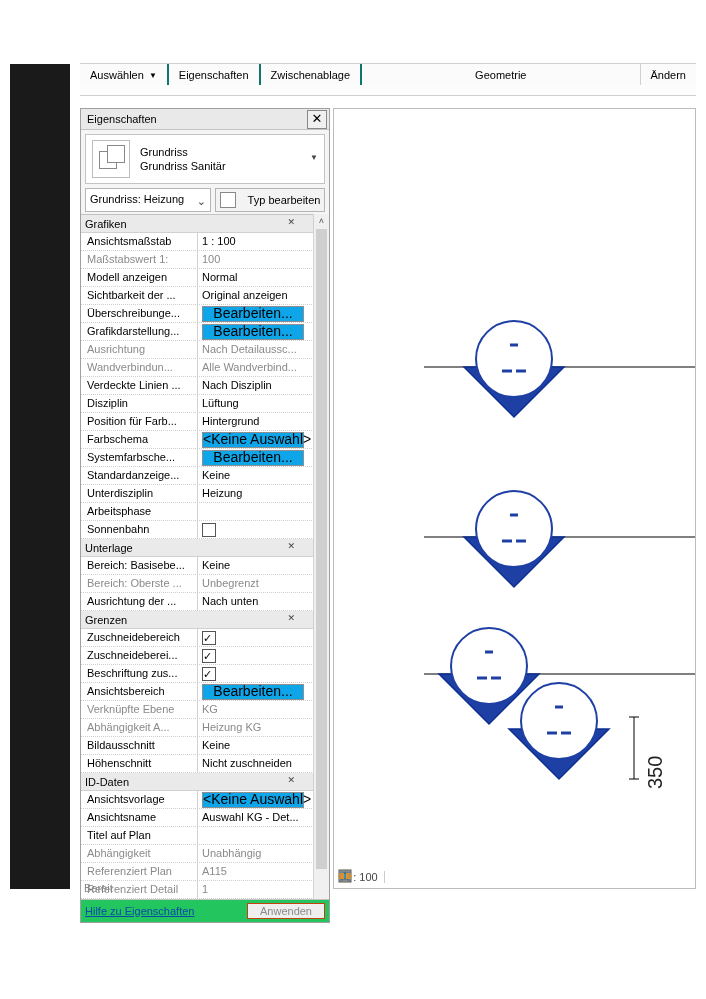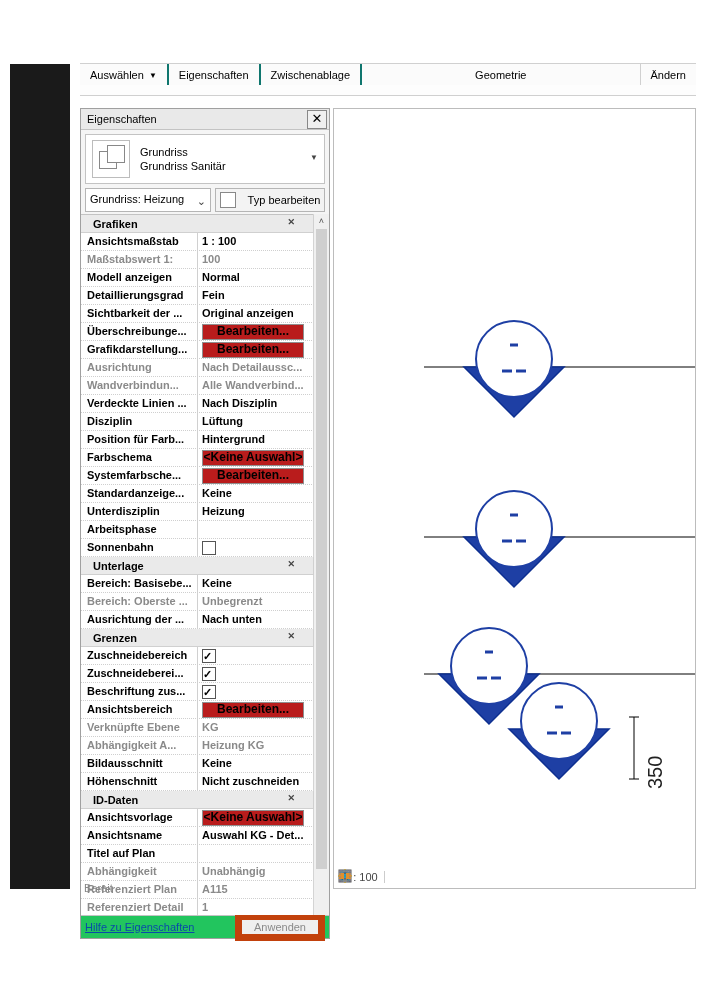--- a/index.html
+++ b/index.html
@@ -160,38 +160,37 @@
     overflow: hidden;
     border-top: 1px solid #c3c3c3;
   }
   .group-head {
     display: flex;
     align-items: center;
     height: 17px;
     background: #eaeaea;
     border-bottom: 1px solid #d0d0d0;
     border-right: 1px solid #d0d0d0;
-    padding: 0 12px;
-    font-weight: bold;
+    padding: 0 4px;
+    font-weight: normal;
     position: relative;
   }
   .group-head .collapse {
     position: absolute; right: 18px; top: 2px;
     font-size: 9px; color: #444;
   }
   .group-head::after { 
     content: "";
   }
   .prop-row {
     display: flex;
     height: 17px;
     border-bottom: 1px dotted #cfcfcf;
     background: #fff;
     align-items: center;
-    font-weight: bold;
   }
   .prop-row.disabled .prop-label,
   .prop-row.disabled .prop-value { color: #8a8a8a; }
   .prop-label {
     width: 110px;
     padding-left: 6px;
     border-right: 1px solid #d0d0d0;
     height: 100%;
     line-height: 17px;
     overflow: hidden;
@@ -207,22 +206,22 @@
   }
   .prop-value.btncell {
     padding: 0;
   }
   .cell-button {
     margin: 1px 10px 1px 4px;
     height: 14px;
     line-height: 13px;
     text-align: center;
     border: 1px solid #8f8f8f;
-    background: #b91c1c;
-    font-size: 12px;
+    background: #0ea5e9;
+    font-size: 14px;
     display: block;
   }
   .cell-check {
     width: 12px; height: 12px;
     border: 1px solid #555;
     display: inline-block;
     vertical-align: middle;
     position: relative;
     background: #fff;
     margin-left: 0px;
@@ -262,21 +261,21 @@
     align-items: center;
     height: 22px;
     border-top: 1px solid #c3c3c3;
     background: #22c55e;
     padding: 0 4px;
   }
   .panel-footer a { color: #0a4aa8; text-decoration: underline; }
   .panel-footer .apply {
     margin-left: auto;
     padding: 1px 12px;
-    border: 7px solid #c2410c;
+    border: 1px solid #c2410c;
     background: #efefef;
     color: #8a8a8a;
   }
 
   .status-word {
     position: absolute;
     left: 84px; top: 882px;
     color: #888;
   }
 
@@ -370,24 +369,20 @@
           </div>
         <div class="prop-row disabled">
             <div class="prop-label">Maßstabswert 1:</div>
             <div class="prop-value">100</div>
           </div>
         <div class="prop-row">
             <div class="prop-label">Modell anzeigen</div>
             <div class="prop-value">Normal</div>
           </div>
         <div class="prop-row">
-            <div class="prop-label">Detaillierungsgrad</div>
-            <div class="prop-value">Fein</div>
-          </div>
-        <div class="prop-row">
             <div class="prop-label">Sichtbarkeit der ...</div>
             <div class="prop-value">Original anzeigen</div>
           </div>
         <div class="prop-row">
             <div class="prop-label">Überschreibunge...</div>
             <div class="prop-value btncell">
               <span class="cell-button">Bearbeiten...</span>
             </div>
           </div>
         <div class="prop-row">

